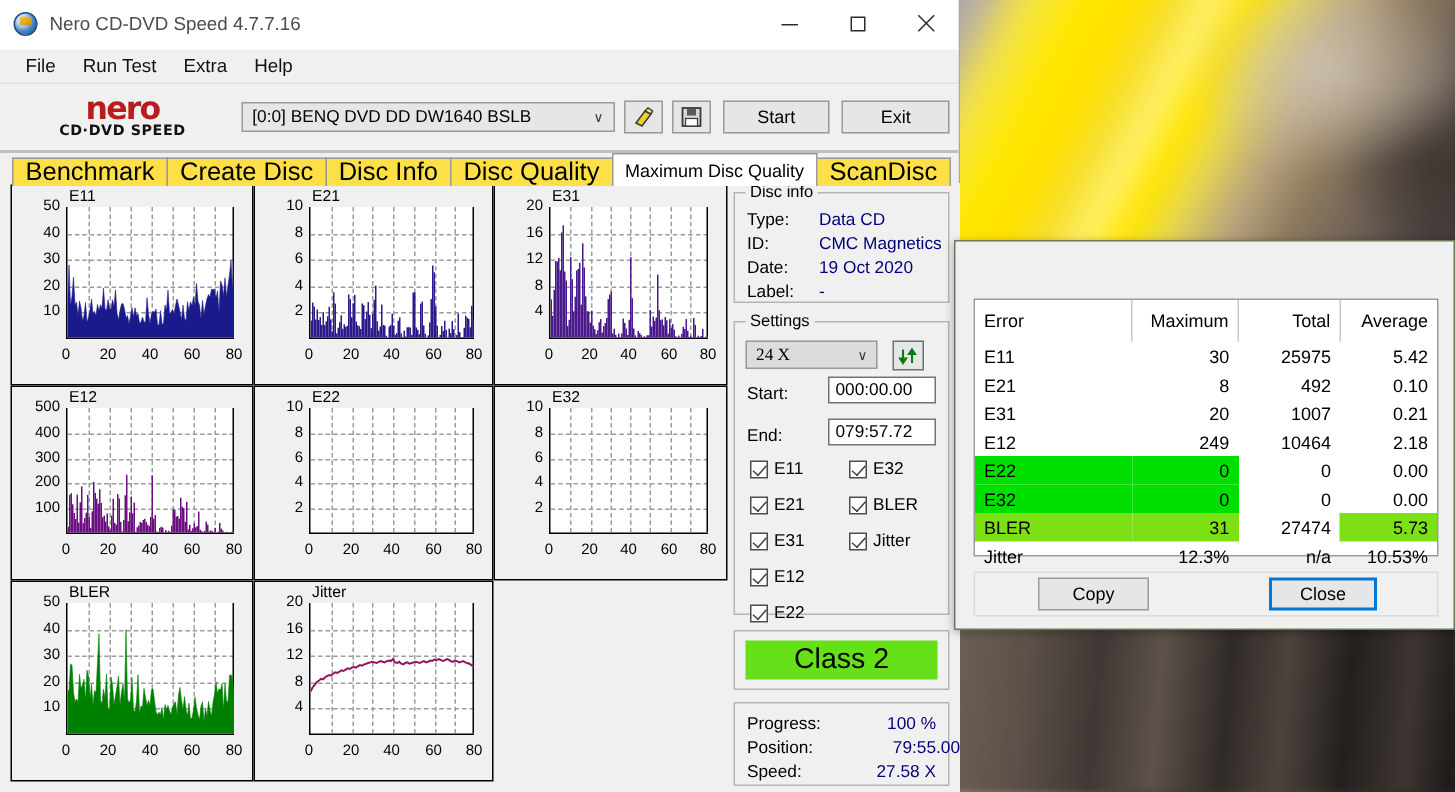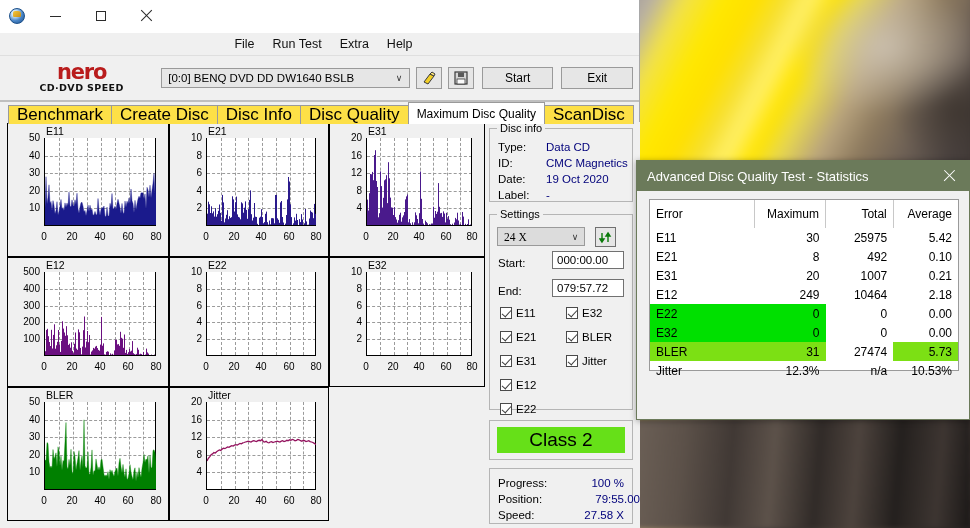--- a/index.html
+++ b/index.html
@@ -64,21 +64,21 @@
   .glyph-min{display:block;width:11px;height:1px;background:#2b2b2b;}
   .glyph-max{display:block;width:10px;height:10px;border:1px solid #2b2b2b;box-sizing:border-box;}
   .glyph-close{position:relative;width:12px;height:12px;}
   .glyph-close::before,.glyph-close::after{
     content:"";position:absolute;left:-1px;top:5px;width:15px;height:1px;background:#2b2b2b;}
   .glyph-close::before{transform:rotate(45deg);}
   .glyph-close::after{transform:rotate(-45deg);}
 
   
   #menubar{height:22px;background:#f0f0f0;display:flex;align-items:center;padding-left:8px;
-           border-bottom:1px solid #dfdfdf;justify-content:center;}
+           border-bottom:1px solid #dfdfdf;}
   #menubar .mi{padding:2px 9px;font-size:12.5px;color:#111;}
 
   
   #toolbar{height:44px;background:#f0f0f0;display:flex;align-items:center;
            border-bottom:2px solid #bfbfbf;padding:0 6px;}
   #logo{width:152px;height:40px;display:flex;flex-direction:column;align-items:center;
         justify-content:center;}
   #logo .l1{font-family:"DejaVu Sans",sans-serif;font-weight:bold;font-size:21px;
             letter-spacing:-1.2px;color:#b91c1c;line-height:19px;}
   #logo .l2{font-family:"DejaVu Sans",sans-serif;font-weight:bold;font-size:9.5px;
@@ -208,20 +208,21 @@
 
 <div id="desktop">
   <div id="dogphoto"></div>
   <div id="dogfur"></div>
 </div>
 
 <div id="app">
 
   <div id="titlebar">
     <span class="tb-icon"></span>
+    <span class="tb-title">Nero CD-DVD Speed 4.7.7.16</span>
     <div class="winbtn">
         <i class="glyph-min"></i>
       </div>
     <div class="winbtn">
         <i class="glyph-max"></i>
       </div>
     <div class="winbtn close">
         <i class="glyph-close"></i>
       </div>
   </div>
@@ -911,26 +912,20 @@
       <div class="statrow" style="left:8px;top:24px;">Position:</div>
       <div class="statrow ivalue" style="left:86px;top:24px;width:64px;text-align:right;">79:55.00</div>
       <div class="statrow" style="left:8px;top:40px;">Speed:</div>
       <div class="statrow ivalue" style="left:70px;top:40px;width:64px;text-align:right;">27.58 X</div>
     </div>
 
   </div>
 </div>
 
 <div id="statsdlg">
-  <div id="dlghead">
-    <span class="dtitle">Advanced Disc Quality Test - Statistics</span>
-    <div id="dlgclose">
-        <i class="gc"></i>
-      </div>
-  </div>
   <div id="statwrap">
     <table id="stattable">
       <colgroup>
           <col style="width:34%">
           <col style="width:23%">
           <col style="width:22%">
           <col style="width:21%">
         </colgroup>
       <thead>
         <tr>
@@ -985,13 +980,17 @@
           </tr>
           <tr>
             <td class="lft">Jitter</td>
             <td class="">12.3%</td>
             <td class="">n/a</td>
             <td class="">10.53%</td>
           </tr>
         </tbody>
     </table>
   </div>
+  <div id="dlgfoot">
+    <div class="dbtn" id="copybtn">Copy</div>
+    <div class="dbtn" id="closebtn">Close</div>
+  </div>
 </div>
 
 </body></html>

